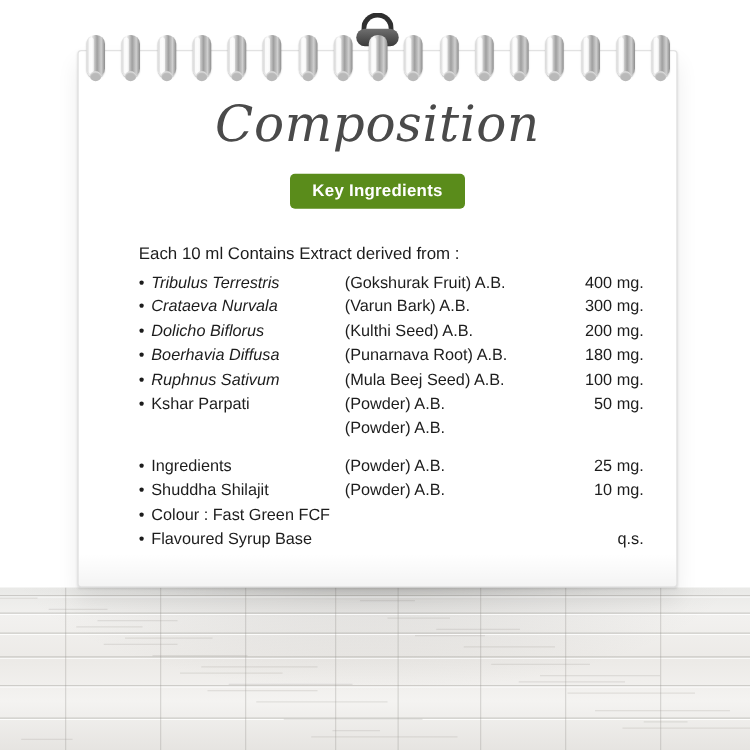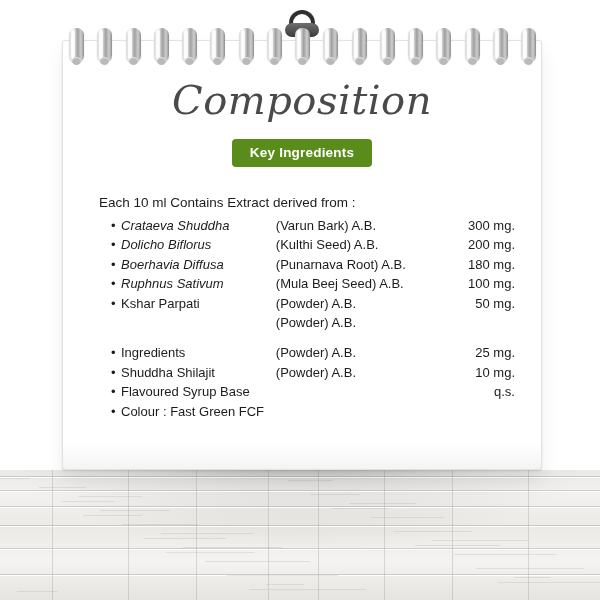--- a/index.html
+++ b/index.html
@@ -147,21 +147,21 @@
   .badge {
     background: #5a8c1b;
     color: #ffffff;
     font-size: 13.5px;
     font-weight: bold;
     padding: 6px 18px 7px 18px;
     border-radius: 4px;
     letter-spacing: 0.2px;
   }
   .intro {
-    margin: 28px 0 6px 10px;
+    margin: 28px 0 6px 22px;
     font-size: 13.5px;
     color: #1c1c1c;
   }
   table.comp {
     margin-left: 22px;
     border-collapse: collapse;
     font-size: 13px;
     color: #1c1c1c;
   }
   table.comp td {
@@ -237,21 +237,26 @@
 
       <div class="badge-wrap">
         <span class="badge">Key Ingredients</span>
       </div>
 
       <div class="intro">Each 10 ml Contains Extract derived from :</div>
 
       <table class="comp">
         <tbody>
             <tr>
-              <td class="c-name"><span class="bullet">•</span><span class="ital">Crataeva Shuddha</span></td>
+              <td class="c-name"><span class="bullet">•</span><span class="ital">Tribulus Terrestris</span></td>
+              <td class="c-src">(Gokshurak Fruit) A.B.</td>
+              <td class="c-qty">400 mg.</td>
+            </tr>
+            <tr>
+              <td class="c-name"><span class="bullet">•</span><span class="ital">Crataeva Nurvala</span></td>
               <td class="c-src">(Varun Bark) A.B.</td>
               <td class="c-qty">300 mg.</td>
             </tr>
             <tr>
               <td class="c-name"><span class="bullet">•</span><span class="ital">Dolicho Biflorus</span></td>
               <td class="c-src">(Kulthi Seed) A.B.</td>
               <td class="c-qty">200 mg.</td>
             </tr>
             <tr>
               <td class="c-name"><span class="bullet">•</span><span class="ital">Boerhavia Diffusa</span></td>
@@ -280,28 +285,28 @@
               <td class="c-name"><span class="bullet">•</span><span>Ingredients</span></td>
               <td class="c-src">(Powder) A.B.</td>
               <td class="c-qty">25 mg.</td>
             </tr>
             <tr>
               <td class="c-name"><span class="bullet">•</span><span>Shuddha Shilajit</span></td>
               <td class="c-src">(Powder) A.B.</td>
               <td class="c-qty">10 mg.</td>
             </tr>
             <tr>
+              <td class="c-name"><span class="bullet">•</span><span>Colour : Fast Green FCF</span></td>
+              <td class="c-src"></td>
+              <td class="c-qty"></td>
+            </tr>
+            <tr>
               <td class="c-name"><span class="bullet">•</span><span>Flavoured Syrup Base</span></td>
               <td class="c-src"></td>
               <td class="c-qty">q.s.</td>
-            </tr>
-            <tr>
-              <td class="c-name"><span class="bullet">•</span><span>Colour : Fast Green FCF</span></td>
-              <td class="c-src"></td>
-              <td class="c-qty"></td>
             </tr>
           </tbody>
       </table>
 
     </div>
   </div>
 
   <div class="binding">
     <div class="hang-hook"></div>
     <div class="hang-knob"></div>

